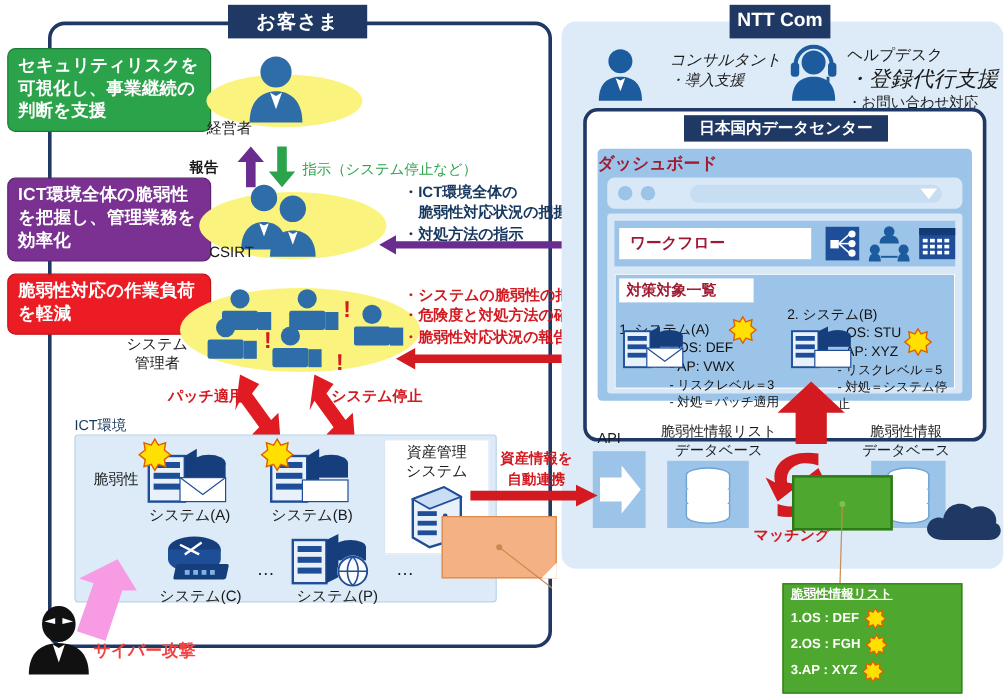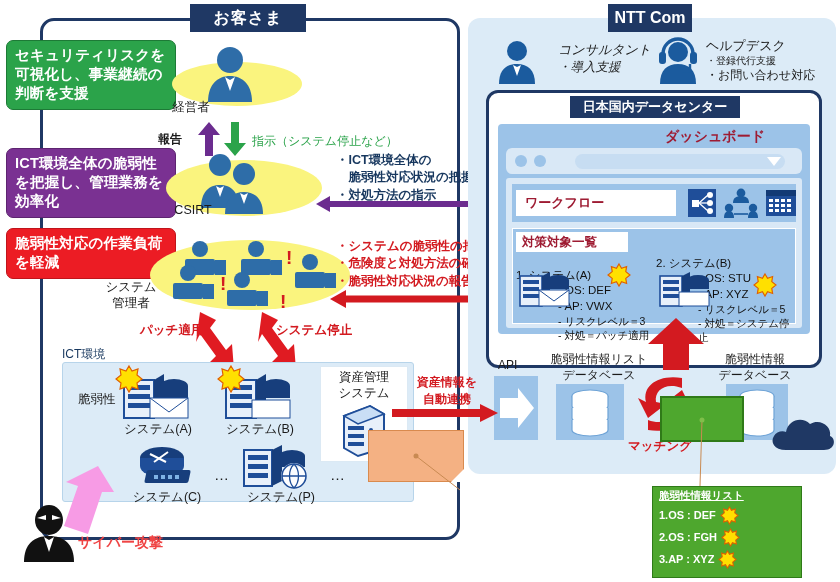--- a/index.html
+++ b/index.html
@@ -83,21 +83,21 @@
     left: 570px; top: 96px; width: 170px; height: 22px;
     background:#1F3864; color:#fff; font-size:13px; font-weight:bold;
     display:flex; align-items:center; justify-content:center;
   }
   #dash-outer {
     left: 498px; top: 124px; width: 312px; height: 210px;
     background:#9CC3E8; border-radius:4px;
   }
   #dash-word {
     left: 498px; top: 128px; width: 267px; height: 18px;
-    color:#9E1B32; font-weight:bold; font-size:14px; text-align:right;
+    color:#9E1B32; font-weight:bold; font-size:14px; text-align:left;
   }
   #browser-bar {
     left: 506px; top: 148px; width: 296px; height: 26px;
     background:#D9E8F6; border-radius:6px;
   }
   .dot { width:12px; height:12px; border-radius:50%; background:#9CC3E8; }
   #url-pill {
     width: 210px; height: 15px; border-radius: 8px; background:#C7DDF2;
     display:flex; align-items:center; justify-content:flex-end; padding-right:4px;
   }
@@ -425,21 +425,21 @@
       <circle cx="22" cy="12" r="10" fill="#1B5B9E"></circle>
       <path d="M4 44 C4 30 11 24 22 24 C33 24 40 30 40 44 Z" fill="#1B5B9E"></path>
       <path d="M7 14 A15 15 0 0 1 37 14" fill="none" stroke="#1B5B9E" stroke-width="3.4"></path>
       <rect x="3" y="12" width="7" height="12" rx="3" fill="#1B5B9E"></rect>
       <rect x="34" y="12" width="7" height="12" rx="3" fill="#1B5B9E"></rect>
       <path d="M34 24 L34 31 L26 31" fill="none" stroke="#1B5B9E" stroke-width="2.4"></path>
     </svg>
   </div>
   <div class="abs" style="left:706px; top:38px;">
     <div class="lbl" style="font-size:13px;">ヘルプデスク</div>
-    <div class="lbl" style="font-size:10px; margin-top:1px;">・登録代行支援</div>
+    <div class="lbl" style="font-size:18px; margin-top:1px;font-style:italic;">・登録代行支援</div>
     <div class="lbl" style="font-size:12px;">・お問い合わせ対応</div>
   </div>
 
   <div class="abs" id="dc-box"></div>
   <div class="abs" id="dc-title">日本国内データセンター</div>
 
   <div class="abs" id="dash-outer"></div>
   <div class="abs" id="dash-word">ダッシュボード</div>
 
   <div class="abs" id="browser-bar" style="display:flex; align-items:center; gap:7px; padding:0 9px;">

